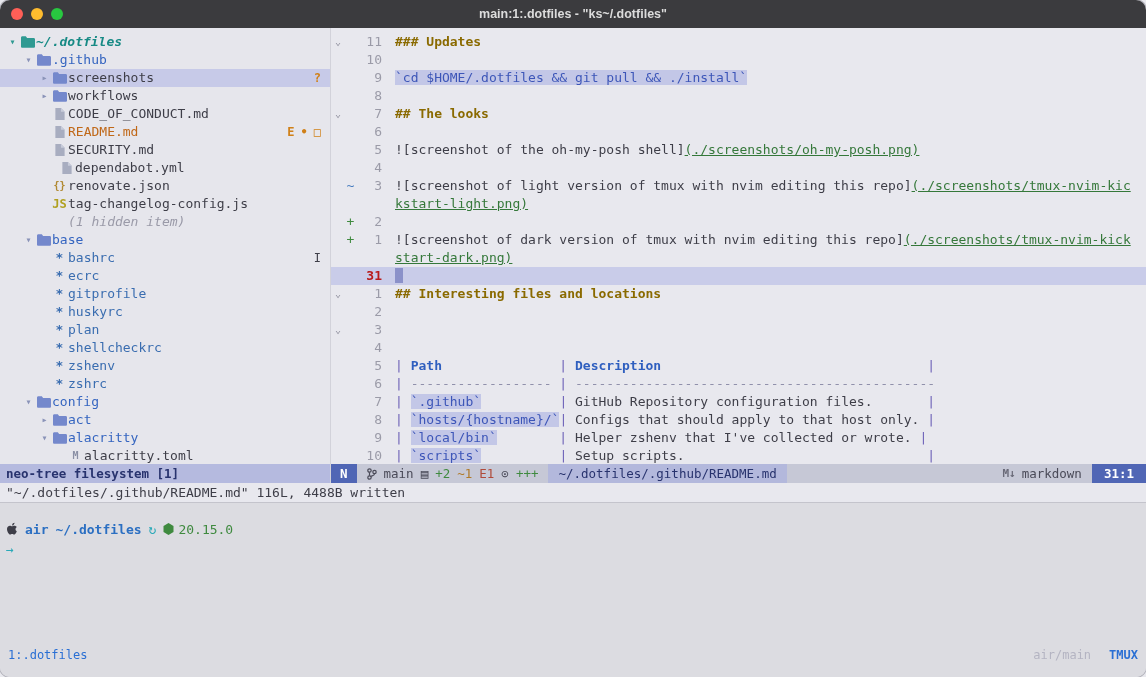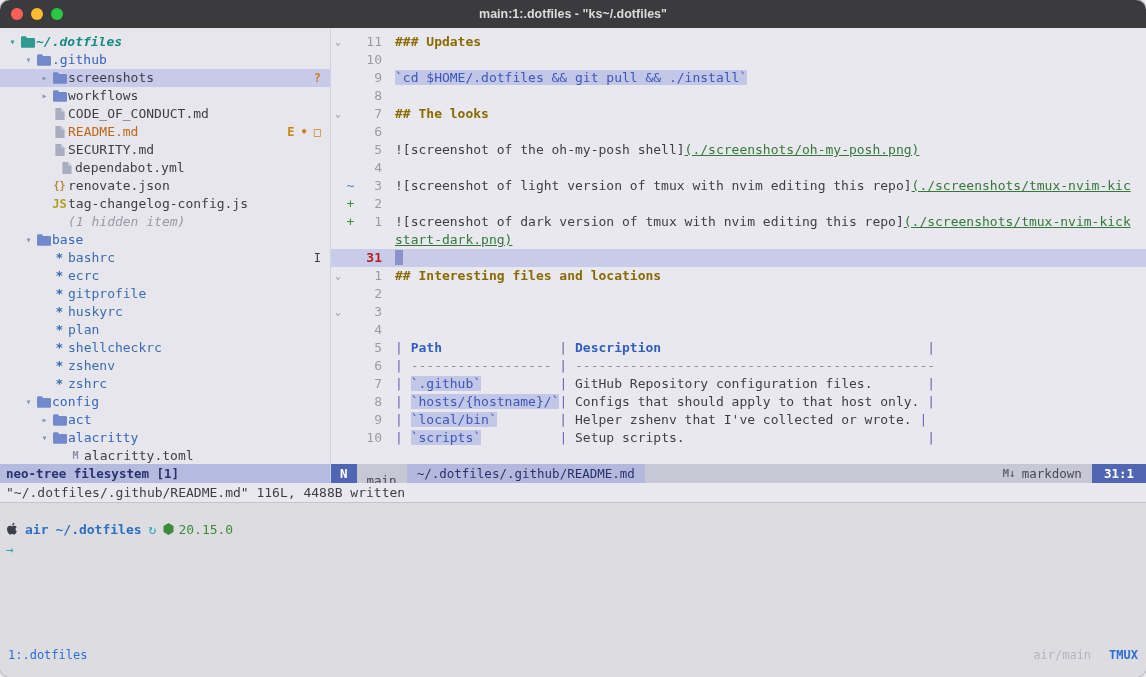--- a/index.html
+++ b/index.html
@@ -46,21 +46,21 @@
   .seg.code{background:#c3c7e7;color:#3d56b8;}
   .seg.plain{color:#3e3e48;}
   .seg.link{color:#35783a;text-decoration:underline;}
   .seg.pipe{color:#6e63b8;}
   .seg.dash{color:#9090ab;}
   .seg.th{color:#2f5fbf;font-weight:bold;}
   .seg.cursorblock{background:#8b91c9;color:transparent;}
   
   .statusline{height:19px;flex:0 0 19px;display:flex;font-size:12.5px;line-height:19px;}
   .sl-mode{background:#5066b5;color:#fff;font-weight:bold;padding:0 9px;}
-  .sl-git{background:#c6c8d6;color:#4a4a58;padding:0 10px;display:flex;gap:7px;align-items:center;flex-direction:column;}
+  .sl-git{background:#c6c8d6;color:#4a4a58;padding:0 10px;display:flex;gap:7px;align-items:center;}
   .sl-git .add{color:#3f8a3f;}
   .sl-git .mod{color:#b07a2a;}
   .sl-git .err{color:#b04a3a;}
   .sl-path{background:#b3b8dc;color:#28336e;padding:0 10px;}
   .sl-fill{background:#c6c8d6;flex:1;}
   .sl-ft{background:#c6c8d6;color:#4a4a58;padding:0 10px;display:flex;gap:6px;align-items:center;}
   .mdicon{color:#6a6a78;font-weight:bold;font-size:11px;}
   .sl-pos{background:#5066b5;color:#fff;font-weight:bold;padding:0 12px;}
   
   .cmdline{height:19px;flex:0 0 19px;background:#e8e8ee;color:#3e3e48;font-size:13px;line-height:19px;padding-left:6px;white-space:pre;}
@@ -153,20 +153,21 @@
       <div class="elines" id="editor-lines">
           <div class="erow"><span class="efold">⌄</span><span class="esign"> </span><span class="enum">11</span><span class="etext"><span class="seg h">### Updates</span></span></div>
           <div class="erow"><span class="efold"> </span><span class="esign"> </span><span class="enum">10</span><span class="etext"></span></div>
           <div class="erow"><span class="efold"> </span><span class="esign"> </span><span class="enum">9</span><span class="etext"><span class="seg code">`cd $HOME/.dotfiles &amp;&amp; git pull &amp;&amp; ./install`</span></span></div>
           <div class="erow"><span class="efold"> </span><span class="esign"> </span><span class="enum">8</span><span class="etext"></span></div>
           <div class="erow"><span class="efold">⌄</span><span class="esign"> </span><span class="enum">7</span><span class="etext"><span class="seg h">## The looks</span></span></div>
           <div class="erow"><span class="efold"> </span><span class="esign"> </span><span class="enum">6</span><span class="etext"></span></div>
           <div class="erow"><span class="efold"> </span><span class="esign"> </span><span class="enum">5</span><span class="etext"><span class="seg plain">![screenshot of the oh-my-posh shell]</span><span class="seg link">(./screenshots/oh-my-posh.png)</span></span></div>
           <div class="erow"><span class="efold"> </span><span class="esign"> </span><span class="enum">4</span><span class="etext"></span></div>
           <div class="erow"><span class="efold"> </span><span class="esign s-mod">~</span><span class="enum">3</span><span class="etext"><span class="seg plain">![screenshot of light version of tmux with nvim editing this repo]</span><span class="seg link">(./screenshots/tmux-nvim-kic</span></span></div>
+          <div class="erow"><span class="efold"> </span><span class="esign"> </span><span class="enum"></span><span class="etext"><span class="seg link">kstart-light.png)</span></span></div>
           <div class="erow"><span class="efold"> </span><span class="esign s-add">+</span><span class="enum">2</span><span class="etext"></span></div>
           <div class="erow"><span class="efold"> </span><span class="esign s-add">+</span><span class="enum">1</span><span class="etext"><span class="seg plain">![screenshot of dark version of tmux with nvim editing this repo]</span><span class="seg link">(./screenshots/tmux-nvim-kick</span></span></div>
           <div class="erow"><span class="efold"> </span><span class="esign"> </span><span class="enum"></span><span class="etext"><span class="seg link">start-dark.png)</span></span></div>
           <div class="erow cur"><span class="efold"> </span><span class="esign"> </span><span class="enum">31</span><span class="etext"><span class="seg cursorblock"> </span></span></div>
           <div class="erow"><span class="efold">⌄</span><span class="esign"> </span><span class="enum">1</span><span class="etext"><span class="seg h">## Interesting files and locations</span></span></div>
           <div class="erow"><span class="efold"> </span><span class="esign"> </span><span class="enum">2</span><span class="etext"></span></div>
           <div class="erow"><span class="efold">⌄</span><span class="esign"> </span><span class="enum">3</span></div>
           <div class="erow"><span class="efold"> </span><span class="esign"> </span><span class="enum">4</span><span class="etext"></span></div>
           <div class="erow"><span class="efold"> </span><span class="esign"> </span><span class="enum">5</span><span class="etext"><span class="seg pipe">| </span><span class="seg th">Path</span><span class="seg plain">              </span><span class="seg pipe"> | </span><span class="seg th">Description</span><span class="seg plain">                                 </span><span class="seg pipe"> |</span></span></div>
           <div class="erow"><span class="efold"> </span><span class="esign"> </span><span class="enum">6</span><span class="etext"><span class="seg pipe">| </span><span class="seg dash">------------------</span><span class="seg pipe"> | </span><span class="seg dash">----------------------------------------------</span></span></div>

